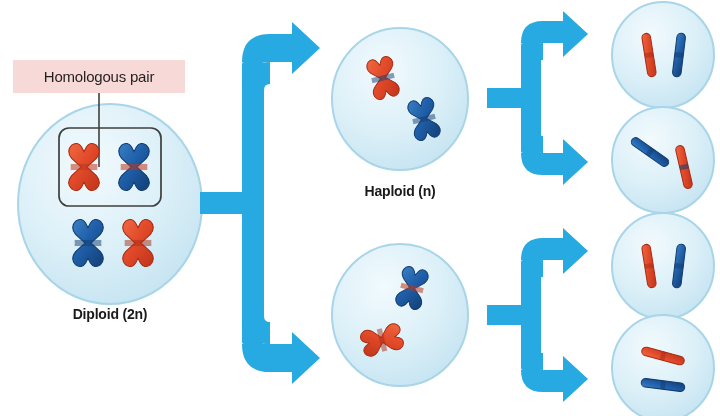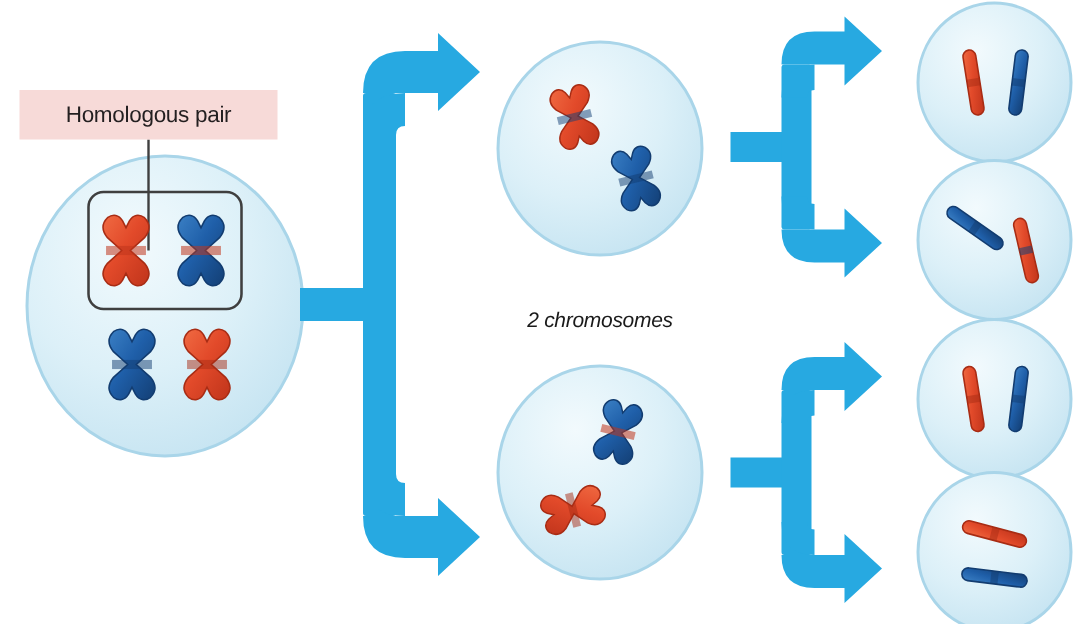--- a/index.html
+++ b/index.html
@@ -178,16 +178,17 @@
         <use href="#chrRod" fill="url(#blueGrad)" stroke="#123C70" stroke-width="1.1"></use>
         <rect x="-4.5" y="-2.6" width="9" height="5.2" fill="#123C70" opacity="0.5"></rect>
       </g>
     </g>
   </svg>
 
   <div class="banner" style="left:13px;top:60px;width:172px;height:33px;">
     <span>Homologous pair</span>
   </div>
 
+  <div class="lbl bold" style="left:0px;top:306px;width:220px;">Diploid (2n)</div>
 
-  <div class="lbl ital" style="left:310px;top:205px;width:180px;">2 chromosomes</div>
+  <div class="lbl bold" style="left:310px;top:183px;width:180px;">Haploid (n)</div>
 
 </div>
 
 </body></html>

